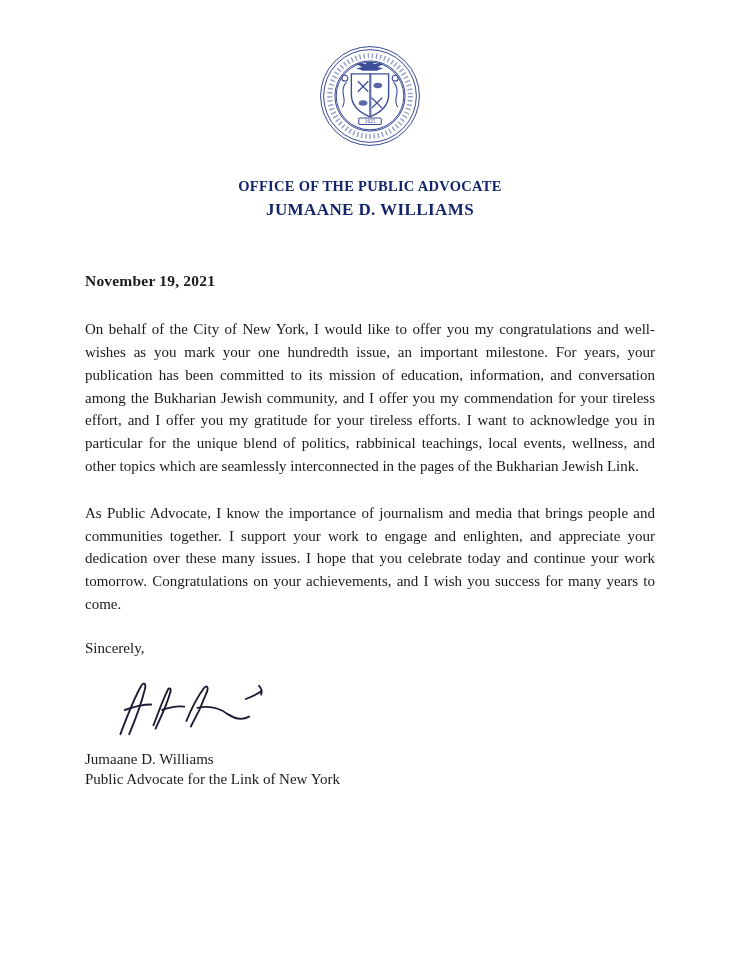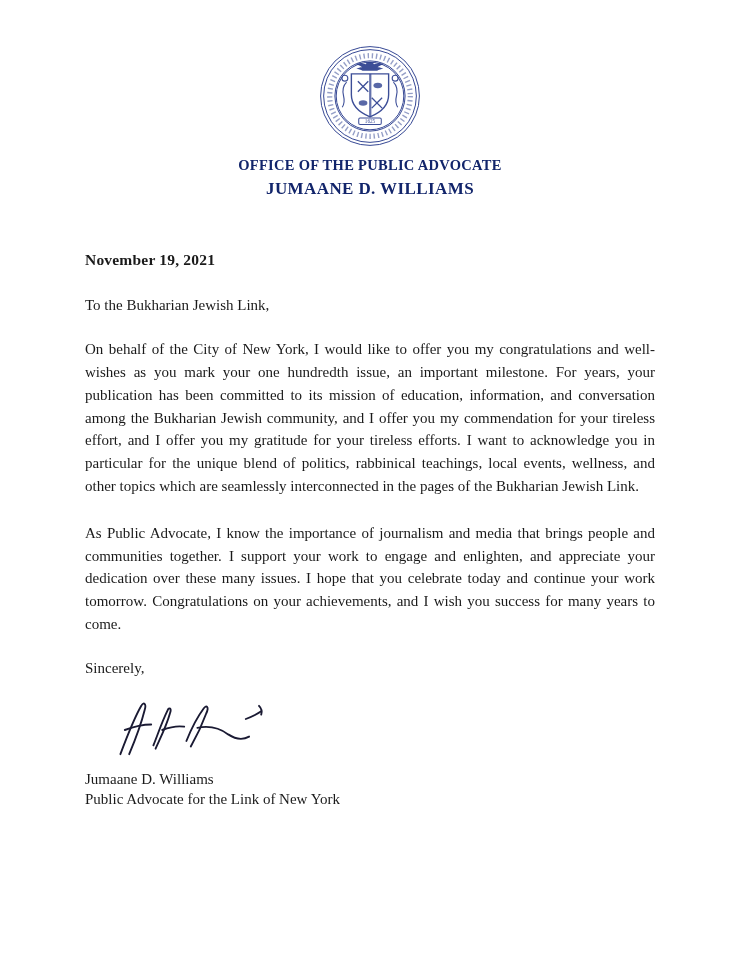--- a/index.html
+++ b/index.html
@@ -29,21 +29,21 @@
     text-align: center;
     padding-top: 44px;
   }
   .seal {
     width: 104px;
     height: 104px;
     margin: 0 auto;
     display: block;
   }
   .letterhead-lines {
-    margin-top: 8px;
+    margin-top: 29px;
     line-height: 1.28;
   }
   .lh-line1, .lh-line2 {
     font-family: "Liberation Serif", serif;
     font-weight: bold;
     font-size: 14.5px;
     letter-spacing: 0.3px;
     color: #12256b;
   }
   .lh-name {
@@ -145,21 +145,20 @@
     <div class="letterhead-lines">
       <div class="lh-line1">OFFICE OF THE PUBLIC ADVOCATE</div>
       <div class="lh-name">JUMAANE D. WILLIAMS</div>
     </div>
   </div>
 
   <div class="body-wrap">
 
     <div class="date">November 19, 2021</div>
 
-    <div class="salutation">To the Bukharian Jewish Link,</div>
 
     <p class="para">On behalf of the City of New York, I would like to offer you my congratulations and well-wishes as you mark your one hundredth issue, an important milestone. For years, your publication has been committed to its mission of education, information, and conversation among the Bukharian Jewish community, and I offer you my commendation for your tireless effort, and I offer you my gratitude for your tireless efforts. I want to acknowledge you in particular for the unique blend of politics, rabbinical teachings, local events, wellness, and other topics which are seamlessly interconnected in the pages of the Bukharian Jewish Link.</p>
     <p class="para">As Public Advocate, I  know the importance of journalism and media that brings people and communities together. I support your work to engage and enlighten, and appreciate your dedication over these many issues. I hope that you celebrate today and continue your work tomorrow. Congratulations on your achievements, and I wish you success for many years to come.</p>
 
     <div class="closing">Sincerely,</div>
 
     <svg class="signature" viewBox="0 0 200 60" aria-hidden="true">
       <g fill="none" stroke="#1a1a33" stroke-width="1.7" stroke-linecap="round" stroke-linejoin="round">
         <path d="M14 52 C20 36, 26 20, 33 8 C35 4, 38 6, 36 12 C33 24, 27 40, 22 52"></path>
         <path d="M18 30 C26 27, 34 25, 42 25"></path>

